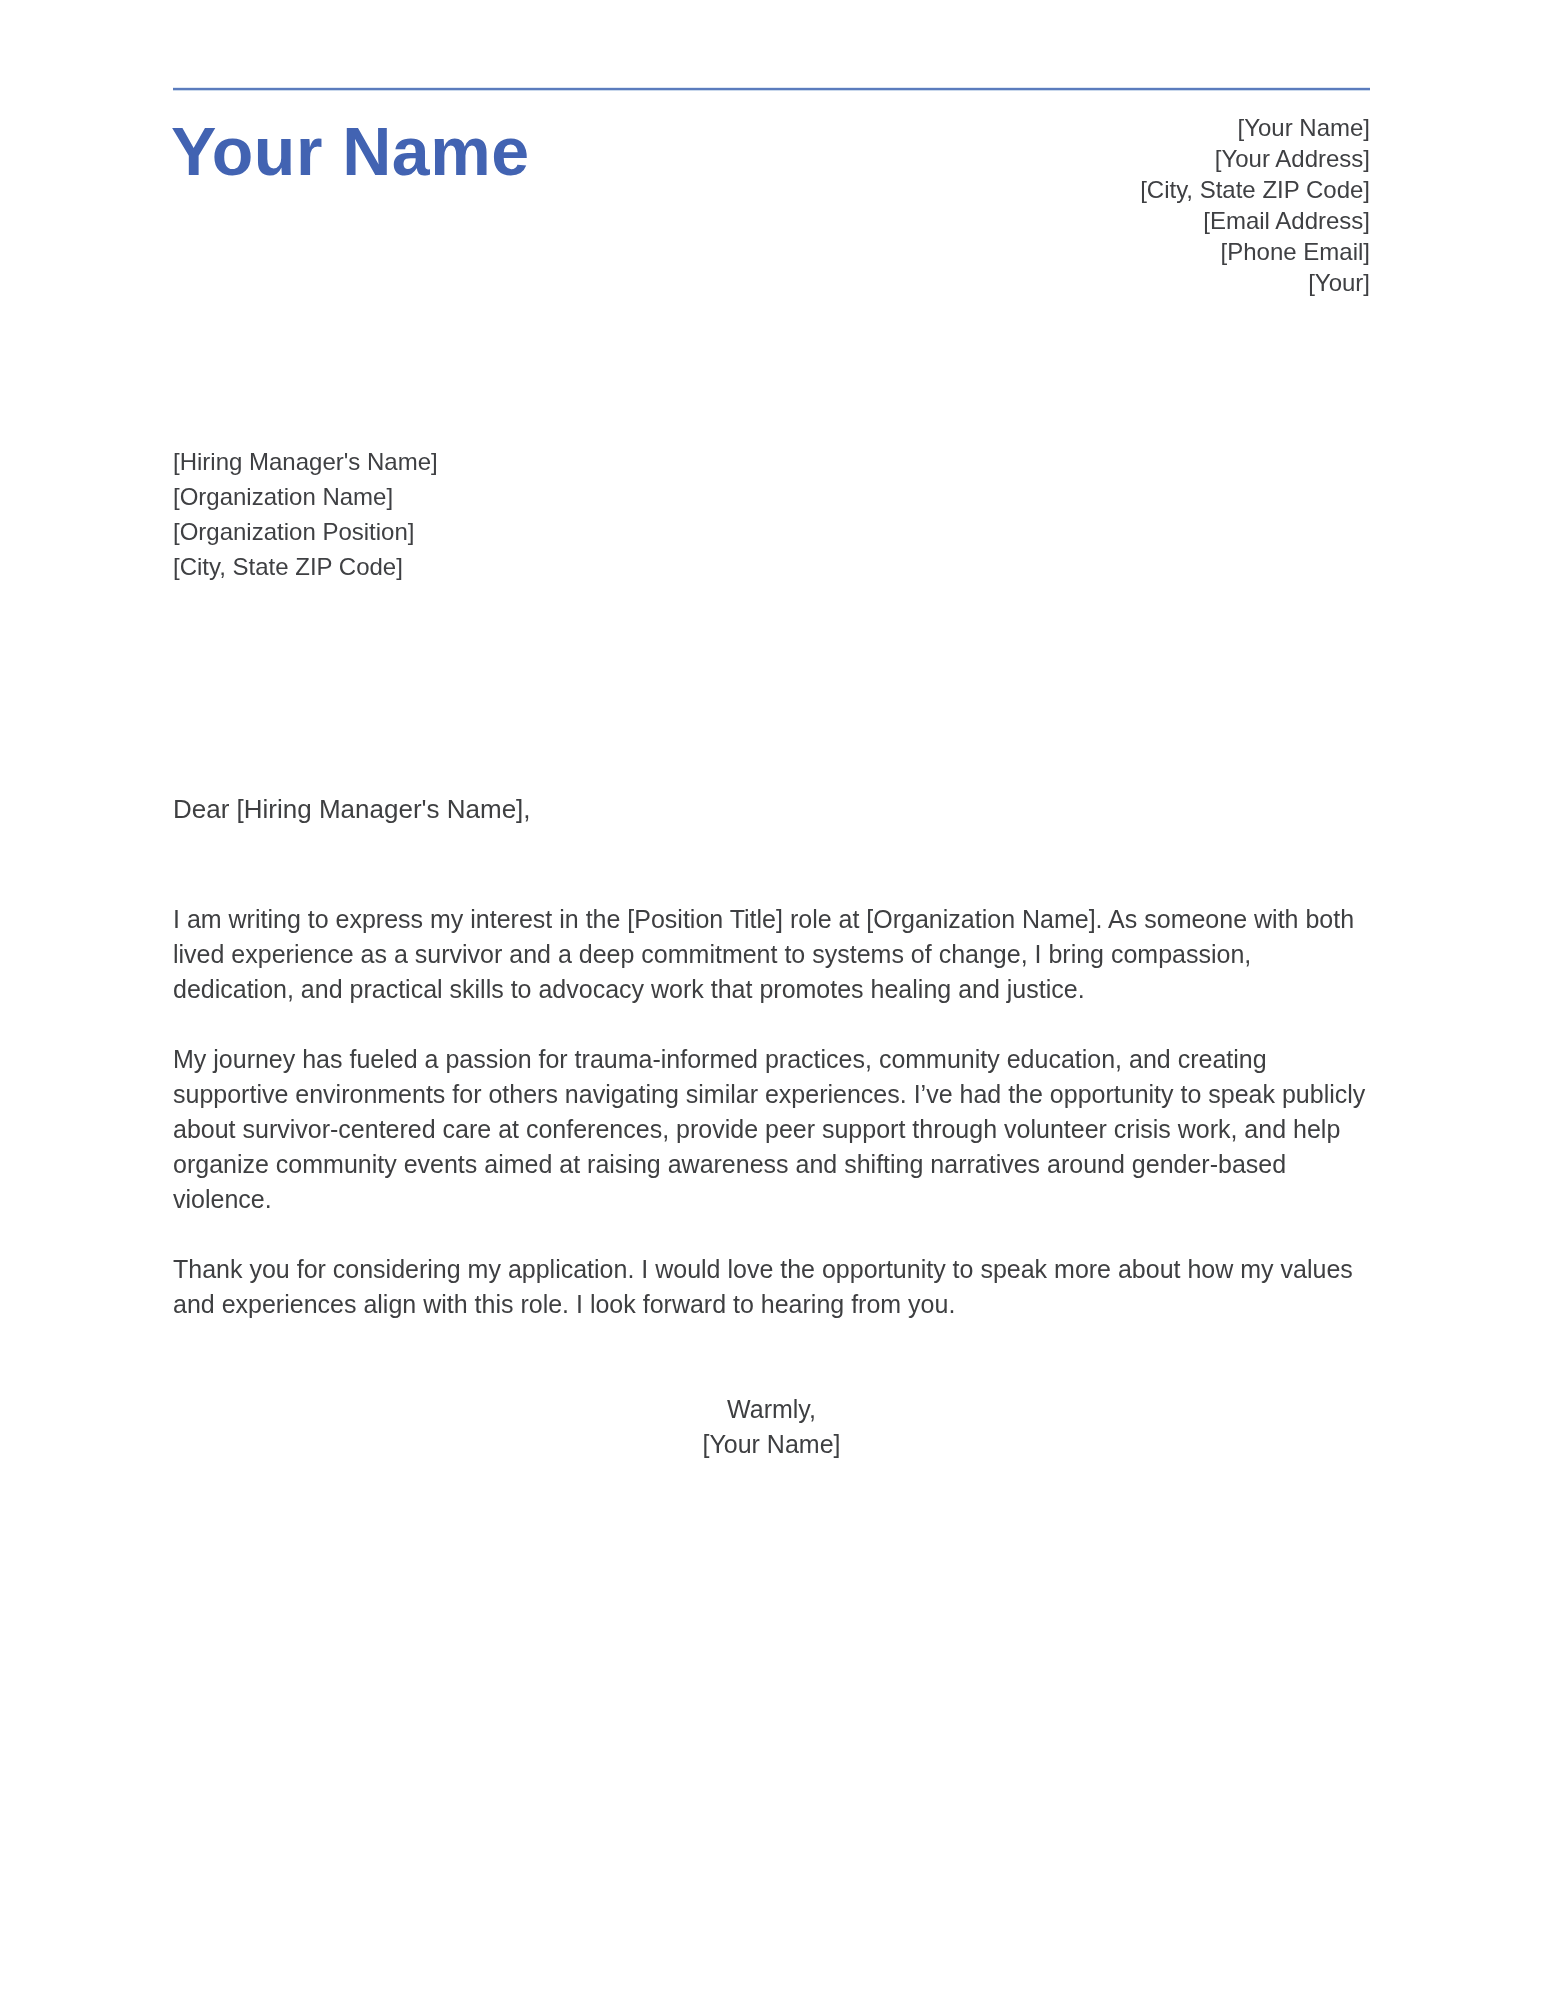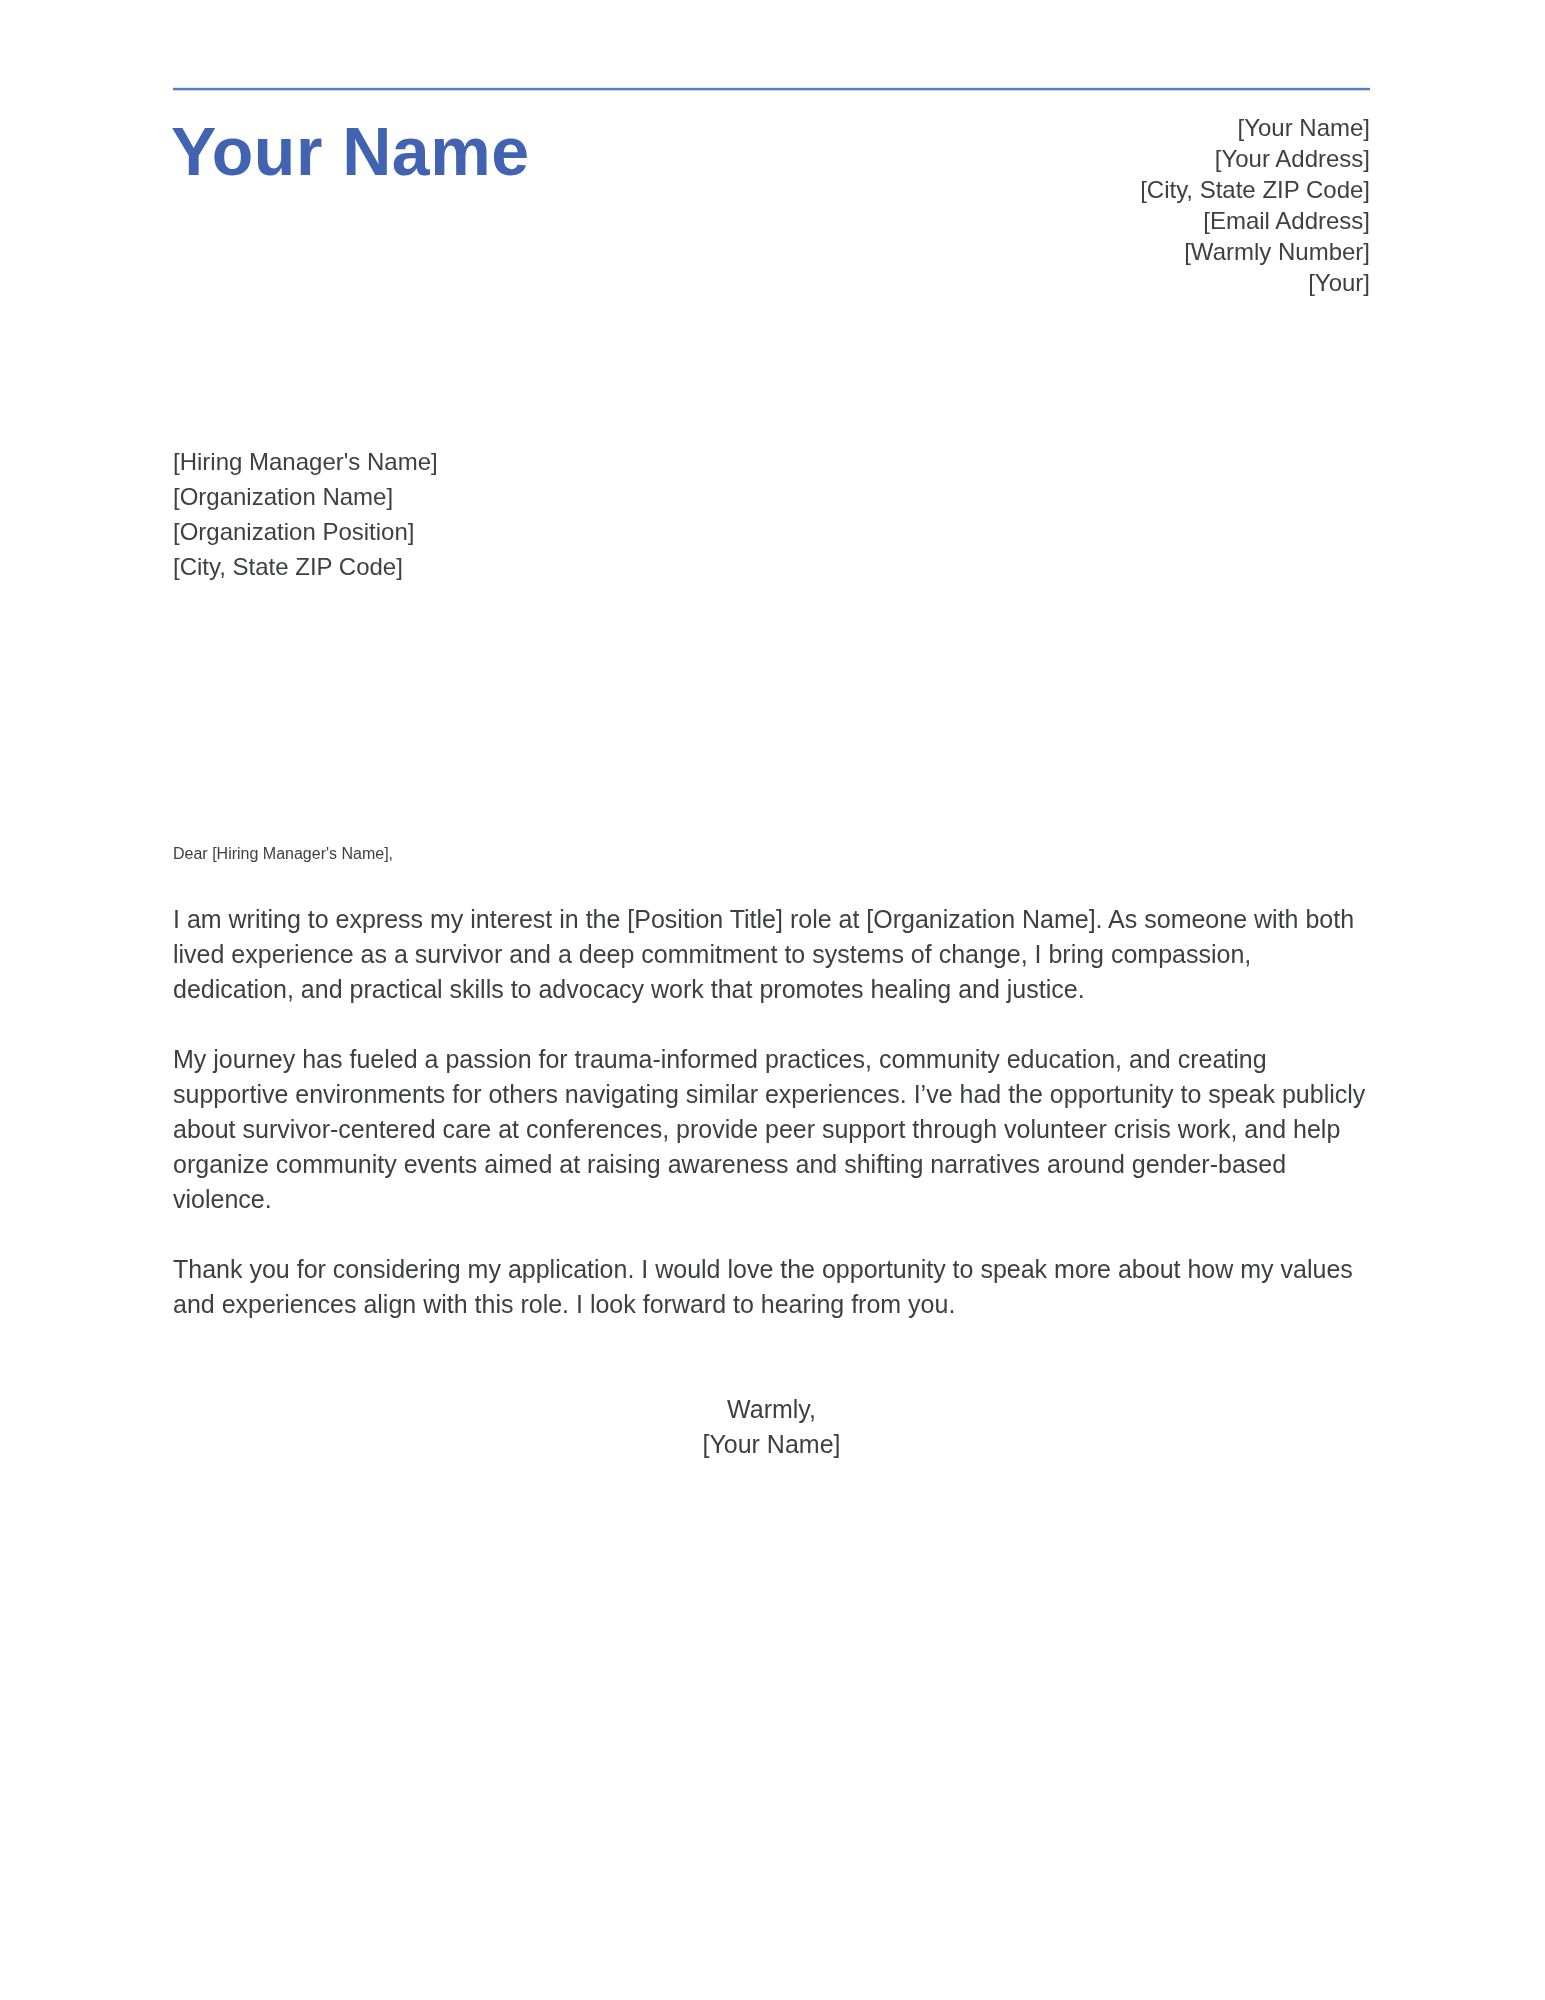--- a/index.html
+++ b/index.html
@@ -55,22 +55,22 @@
     left: 173px;
     top: 444px;
     font-size: 24px;
     line-height: 35px;
     color: #3f4043;
   }
 
   .salutation {
     position: absolute;
     left: 173px;
-    top: 836px;
-    font-size: 16px;
+    top: 792px;
+    font-size: 26px;
     line-height: 35px;
     text-align: center;
   }
 
   .body-copy {
     position: absolute;
     left: 173px;
     top: 902px;
     width: 1197px;
     font-size: 25px;
@@ -92,21 +92,21 @@
 
   <div class="divider"></div>
 
   <h1 class="page-title">Your Name</h1>
 
   <div class="sender-block">
     <div>[Your Name]</div>
     <div>[Your Address]</div>
     <div>[City, State ZIP Code]</div>
     <div>[Email Address]</div>
-    <div>[Warmly Number]</div>
+    <div>[Phone Email]</div>
     <div>[Your]</div>
   </div>
 
   <div class="recipient-block">
     <div>[Hiring Manager's Name]</div>
     <div>[Organization Name]</div>
     <div>[Organization Position]</div>
     <div>[City, State ZIP Code]</div>
   </div>
 

